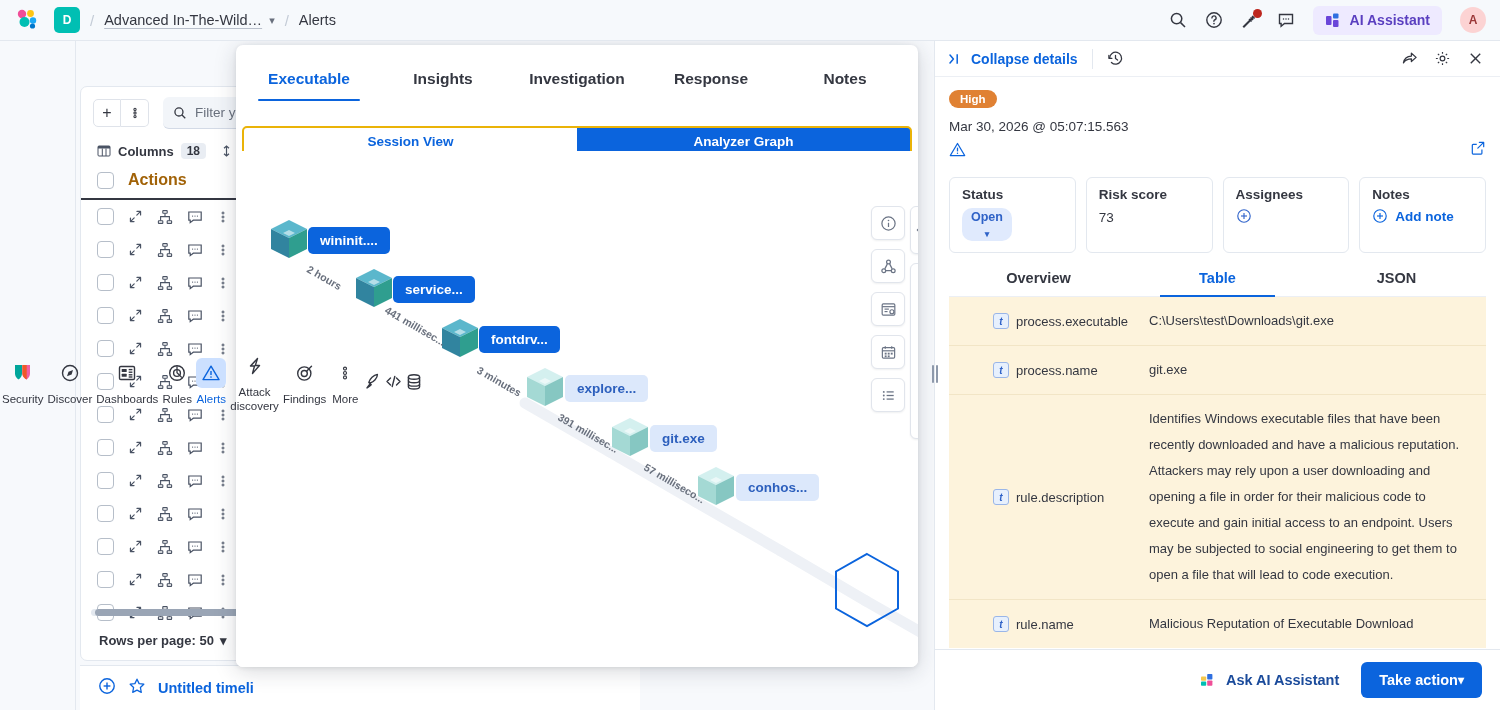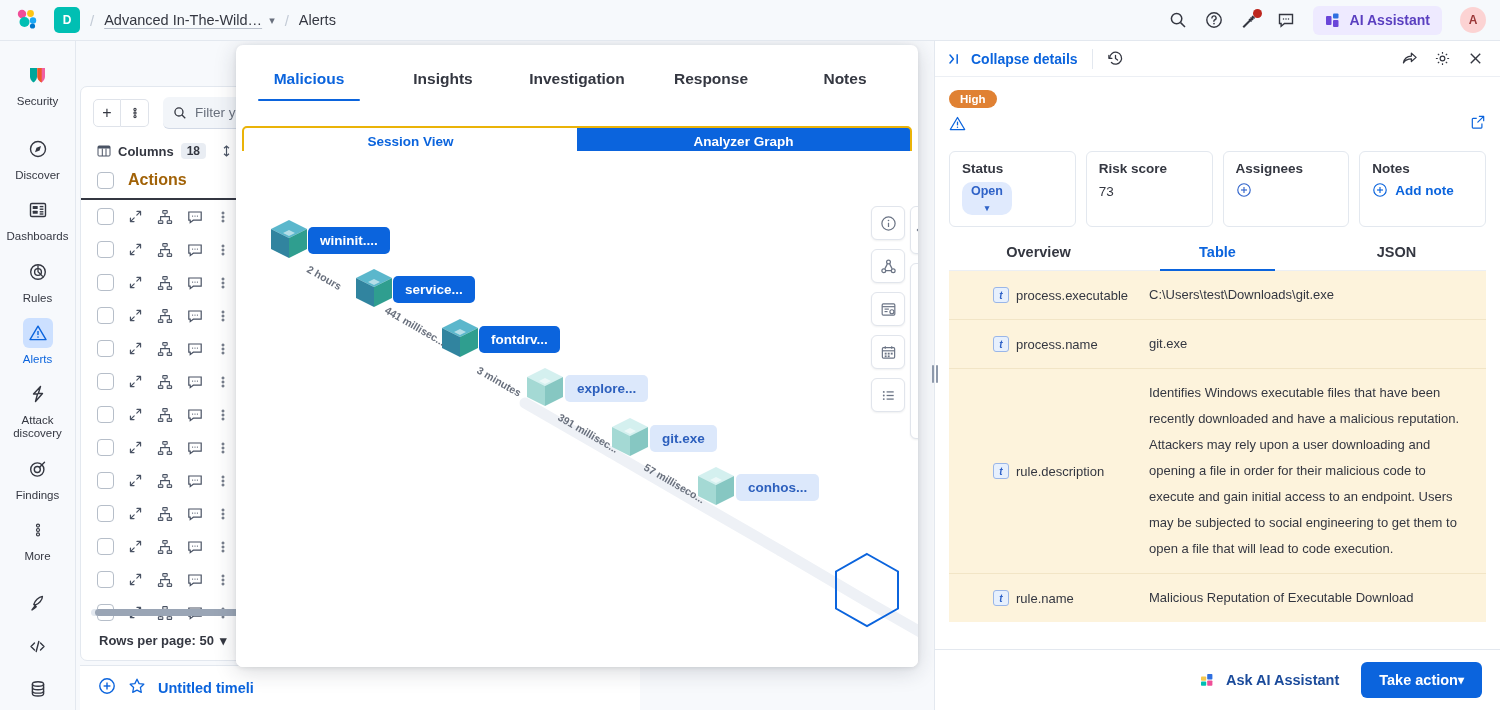--- a/index.html
+++ b/index.html
@@ -40,21 +40,21 @@
   }
   .avatar-a {
     width:26px; height:26px; border-radius:50%; background:#fcd3d3; color:#9b3838;
     font-size:12px; font-weight:600; display:flex; align-items:center; justify-content:center; cursor:pointer;
   }
 
   
   .leftnav {
     position:absolute; top:41px; left:0; width:76px; height:669px;
     background:#f7f9fc; border-right:1px solid #e3e8ef;
-    display:flex; flex-direction:column; align-items:center; padding-top:12px; z-index:30;
+    display:flex; flex-direction:row; align-items:center; padding-top:12px; z-index:30;
   }
   .nav-item {
     width:100%; display:flex; flex-direction:column; align-items:center;
     padding:7px 2px 6px; cursor:pointer; gap:5px;
   }
   .nav-ico-wrap {
     width:30px; height:30px; border-radius:6px; display:flex; align-items:center; justify-content:center;
     color:#343741;
   }
   .nav-item.active .nav-ico-wrap { background:#cce0ff; color:#0b64dd; }
@@ -876,21 +876,21 @@
         <svg width="18" height="18" viewBox="0 0 18 18" fill="none" stroke="#0b64dd" stroke-width="1.3">
             <path d="M9 2.2l2.1 4.4 4.7.6-3.4 3.3.9 4.8L9 13.1l-4.3 2.2.9-4.8L2.2 7.2l4.7-.6z" stroke-linejoin="round"></path>
           </svg>
       </span>
       <span class="tl-link">Untitled timeli</span>
     </div>
   </div>
 
   <div class="modal">
     <div class="modal-tabs" id="modal-tabs">
-        <div class="mtab active">Malicious</div>
+        <div class="mtab active">Executable</div>
         <div class="mtab">Insights</div>
         <div class="mtab">Investigation</div>
         <div class="mtab">Response</div>
         <div class="mtab">Notes</div>
       </div>
     <div class="seg-wrap">
       <div class="seg" id="seg-ctrl">
           <div class="seg-btn">Session View</div>
           <div class="seg-btn active">Analyzer Graph</div>
         </div>
@@ -1092,20 +1092,21 @@
           <svg width="17" height="17" viewBox="0 0 18 18" fill="none" stroke="currentColor" stroke-width="1.45">
               <line x1="4" y1="4" x2="14" y2="14"></line>
               <line x1="14" y1="4" x2="4" y2="14"></line>
             </svg>
         </span>
       </span>
     </div>
 
     <div class="fly-body">
       <span class="sev-badge">High</span>
+      <div class="ts">Mar 30, 2026 @ 05:07:15.563</div>
       <div class="alert-title">
         <span style="flex:0 0 auto;padding-top:3px;">
           <svg width="17" height="17" viewBox="0 0 18 18" fill="none" stroke="currentColor" stroke-width="1.35">
               <path d="M9 2.6 16.6 15.4H1.4z" stroke-linejoin="round"></path>
               <line x1="9" y1="7" x2="9" y2="11"></line>
               <circle cx="9" cy="13" r=".75" fill="currentColor" stroke="none"></circle>
             </svg>
         </span>
         <span class="ext-ico">
           <svg width="16" height="16" viewBox="0 0 18 18" fill="none" stroke="currentColor" stroke-width="1.35">

